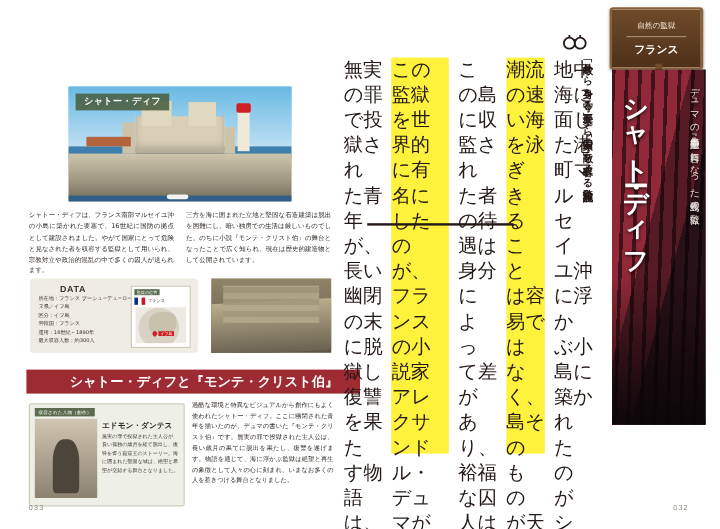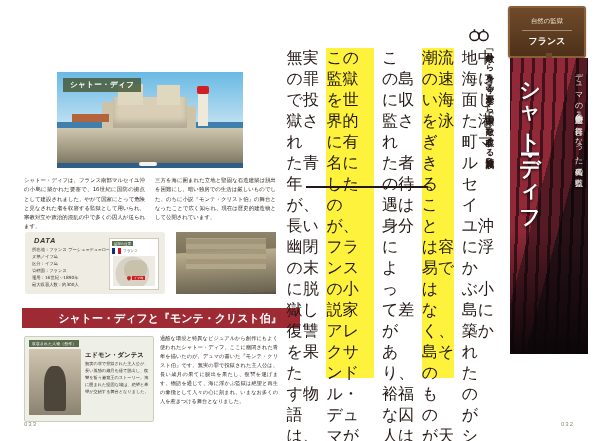--- a/index.html
+++ b/index.html
@@ -42,21 +42,21 @@
   .boat{position:absolute;left:44%;bottom:2%;width:10%;height:4%;background:#f2f2f2;border-radius:2px;}
   .photo-cap{position:absolute;left:6px;top:6px;background:rgba(74,94,64,.88);color:#fff;
              font-size:7.6px;font-weight:700;padding:2px 7px;letter-spacing:.3px;white-space:nowrap;}
 
   .l-body{position:absolute;left:24px;top:176px;width:252px;
           display:flex;gap:10px;font-size:5.4px;line-height:1.72;color:#2b2520;text-align:justify;}
   .l-body .col{flex:1;}
 
   .data-box{position:absolute;left:25px;top:232px;width:140px;height:62px;
             background:#efece3;border-radius:3px;}
-  .data-title{position:absolute;left:9px;top:4px;font-size:7.4px;font-weight:700;letter-spacing:.6px;color:#3a332c;font-style:italic;}
+  .data-title{position:absolute;left:25px;top:4px;font-size:7.4px;font-weight:700;letter-spacing:.6px;color:#3a332c;}
   .data-lines{position:absolute;left:7px;top:15px;width:82px;font-size:4.3px;line-height:1.62;color:#3a332c;}
   .map-card{position:absolute;right:6px;top:6px;width:48px;height:50px;background:#fff;border:.5px solid #cfcabc;}
   .map-head{position:absolute;left:2px;top:2px;font-size:3.4px;background:#5a6b4e;color:#fff;padding:.5px 2px;}
   .flagrow{position:absolute;left:2px;top:9px;display:flex;align-items:center;gap:2px;}
   .flag{width:9px;height:6px;display:flex;}
   .flag i{flex:1;display:block;}
   .flag i:nth-child(1){background:#0b2d7e;}
   .flag i:nth-child(2){background:#fff;}
   .flag i:nth-child(3){background:#ce1126;}
   .flaglabel{font-size:3.6px;color:#333;}

